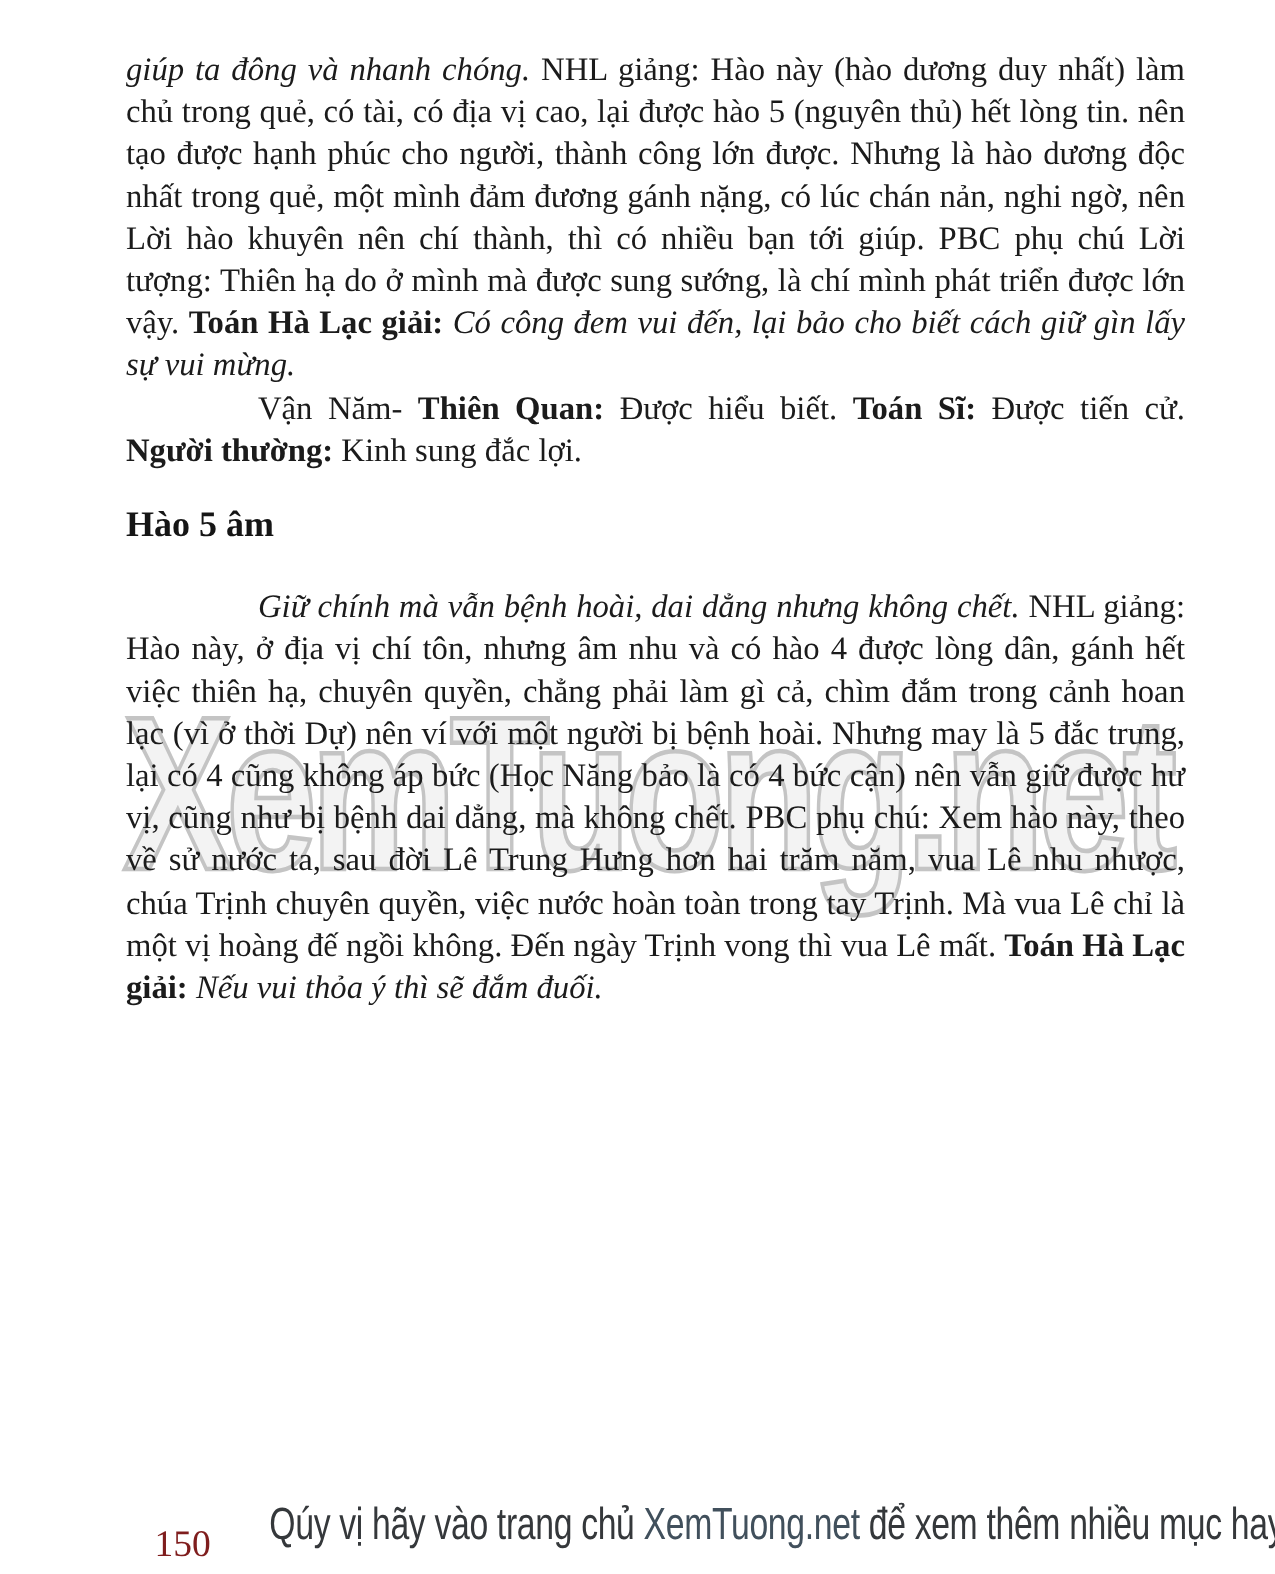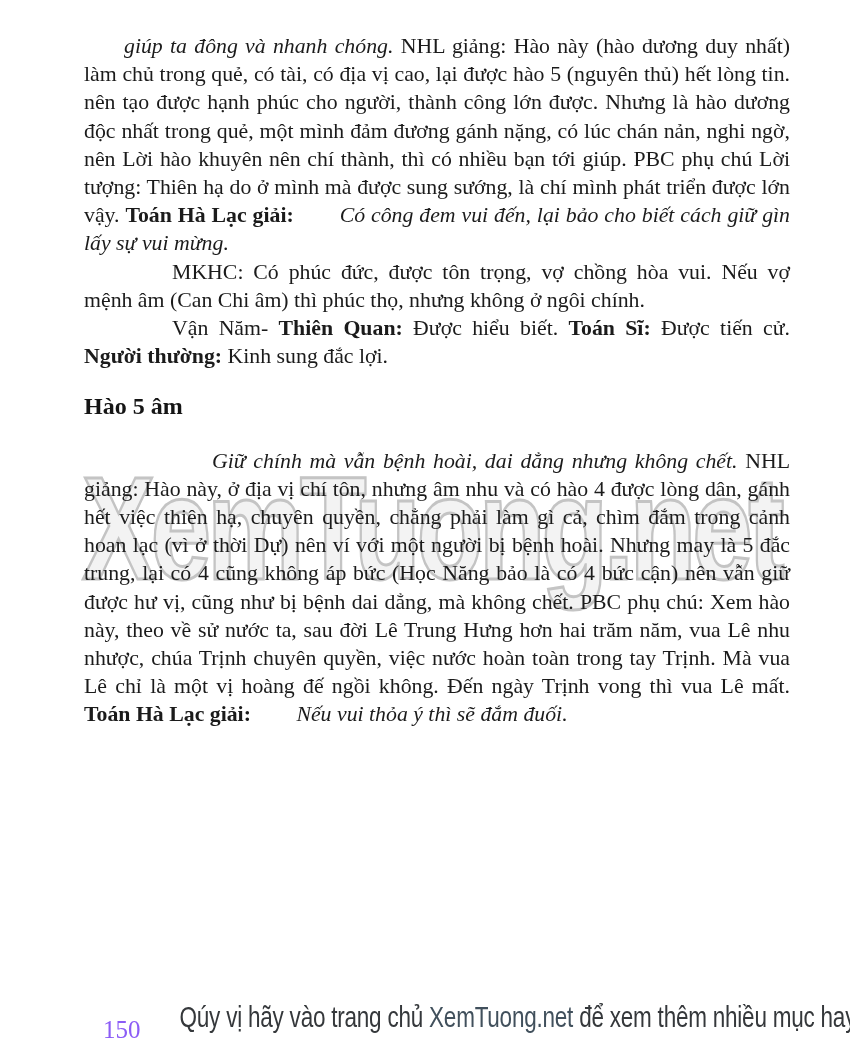--- a/index.html
+++ b/index.html
@@ -28,48 +28,47 @@
   }
   .body-text p { margin:0; padding:0; }
   .body-text p.indent { text-indent:88px; }
   .section-heading {
     margin:22px 0 26px 0; padding:0;
     font-size:24px; font-weight:bold; color:#151515;
     font-family:"Liberation Serif", serif;
   }
   .page-number {
     position:absolute; left:103px; top:1016px; z-index:1;
-    font-size:25px; color:#8b5cf6; font-family:"Liberation Serif", serif;
+    font-size:25px; color:#7f1d1d; font-family:"Liberation Serif", serif;
   }
   .footer {
     position:absolute; top:1000px; left:0; width:850px; text-align:center; z-index:3;
   }
   .footer-inner {
     display:inline-block; white-space:nowrap; margin-left:58px;
     font-family:"Liberation Sans", sans-serif; font-size:30px; font-weight:400;
     letter-spacing:-0.3px; color:#35383b;
     transform:scaleX(0.75); transform-origin:center top;
   }
   .footer-link { color:#41505c; }
   b { font-weight:bold;margin-top:20px; }
-  i { font-style:italic;margin-left:40px; }
+  i { font-style:italic; }
 </style>
 </head>
 <body>
 
 <div class="page">
 
   <div class="watermark">XemTuong.net</div>
 
   <div class="body-text">
 
     <p><i>giúp ta đông và nhanh chóng. </i><span>NHL giảng: Hào này (hào dương duy nhất) làm chủ trong quẻ, có tài, có địa vị cao, lại được hào 5 (nguyên thủ) hết lòng tin. nên tạo được hạnh phúc cho người, thành công lớn được. Nhưng là hào dương độc nhất trong quẻ, một mình đảm đương gánh nặng, có lúc chán nản, nghi ngờ, nên Lời hào khuyên nên chí thành, thì có nhiều bạn tới giúp. PBC phụ chú Lời tượng: Thiên hạ do ở mình mà được sung sướng, là chí mình phát triển được lớn vậy. </span><b>Toán Hà Lạc giải: </b><i>Có công đem vui đến, lại bảo cho biết cách giữ gìn lấy sự vui mừng.</i></p>
 
 
-    <p class="indent"><span>MKHC: Có phúc đức, được tôn trọng, vợ chồng hòa vui. Nếu vợ mệnh âm (Can Chi âm) thì phúc thọ, nhưng không ở ngôi chính.</span></p>
 
     <p class="indent"><span>Vận Năm- </span><b>Thiên Quan: </b><span>Được hiểu biết. </span><b>Toán Sĩ: </b><span>Được tiến cử. </span><b>Người thường: </b><span>Kinh sung đắc lợi.</span></p>
 
     <h2 class="section-heading">Hào 5 âm</h2>
 
     <p class="indent"><i>Giữ chính mà vẫn bệnh hoài, dai dẳng nhưng không chết. </i><span>NHL giảng: Hào này, ở địa vị chí tôn, nhưng âm nhu và có hào 4 được lòng dân, gánh hết việc thiên hạ, chuyên quyền, chẳng phải làm gì cả, chìm đắm trong cảnh hoan lạc (vì ở thời Dự) nên ví với một người bị bệnh hoài. Nhưng may là 5 đắc trung, lại có 4 cũng không áp bức (Học Năng bảo là có 4 bức cận) nên vẫn giữ được hư vị, cũng như bị bệnh dai dẳng, mà không chết. PBC phụ chú: Xem hào này, theo về sử nước ta, sau đời Lê Trung Hưng hơn hai trăm năm, vua Lê nhu nhược, chúa Trịnh chuyên quyền, việc nước hoàn toàn trong tay Trịnh. Mà vua Lê chỉ là một vị hoàng đế ngồi không. Đến ngày Trịnh vong thì vua Lê mất. </span><b>Toán Hà Lạc giải: </b><i>Nếu vui thỏa ý thì sẽ đắm đuối.</i></p>
 
 
   </div>
 

